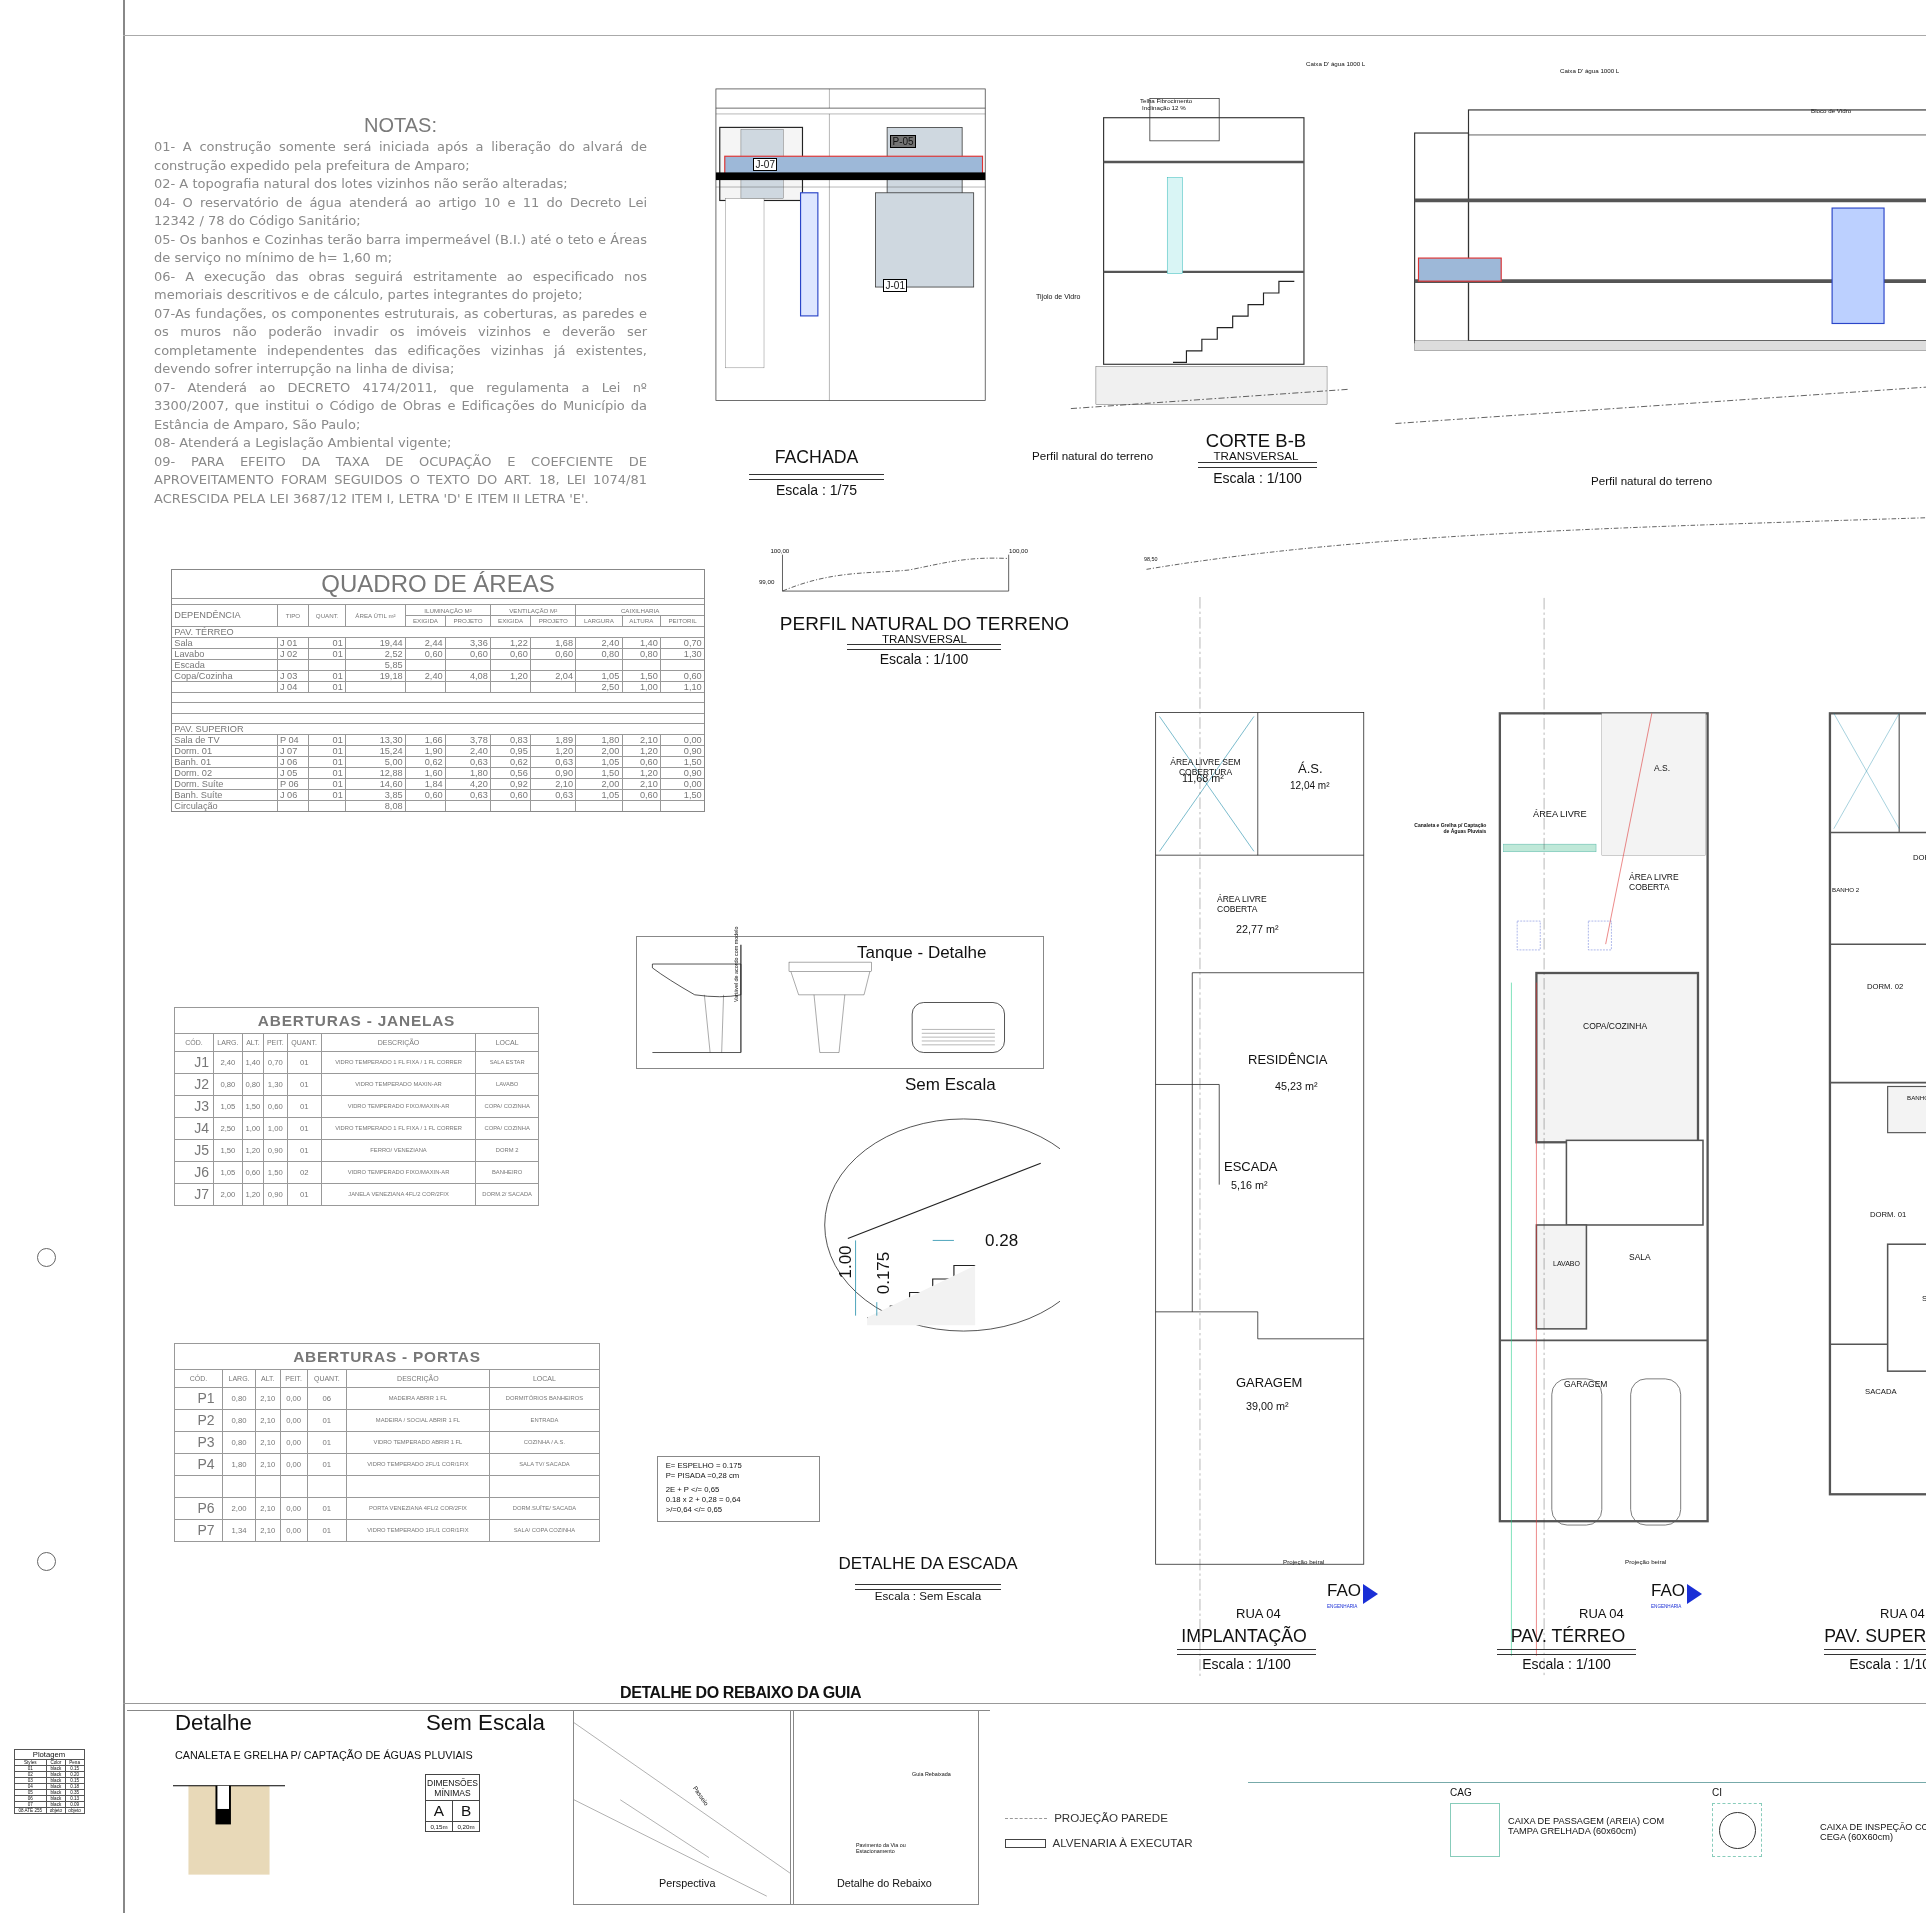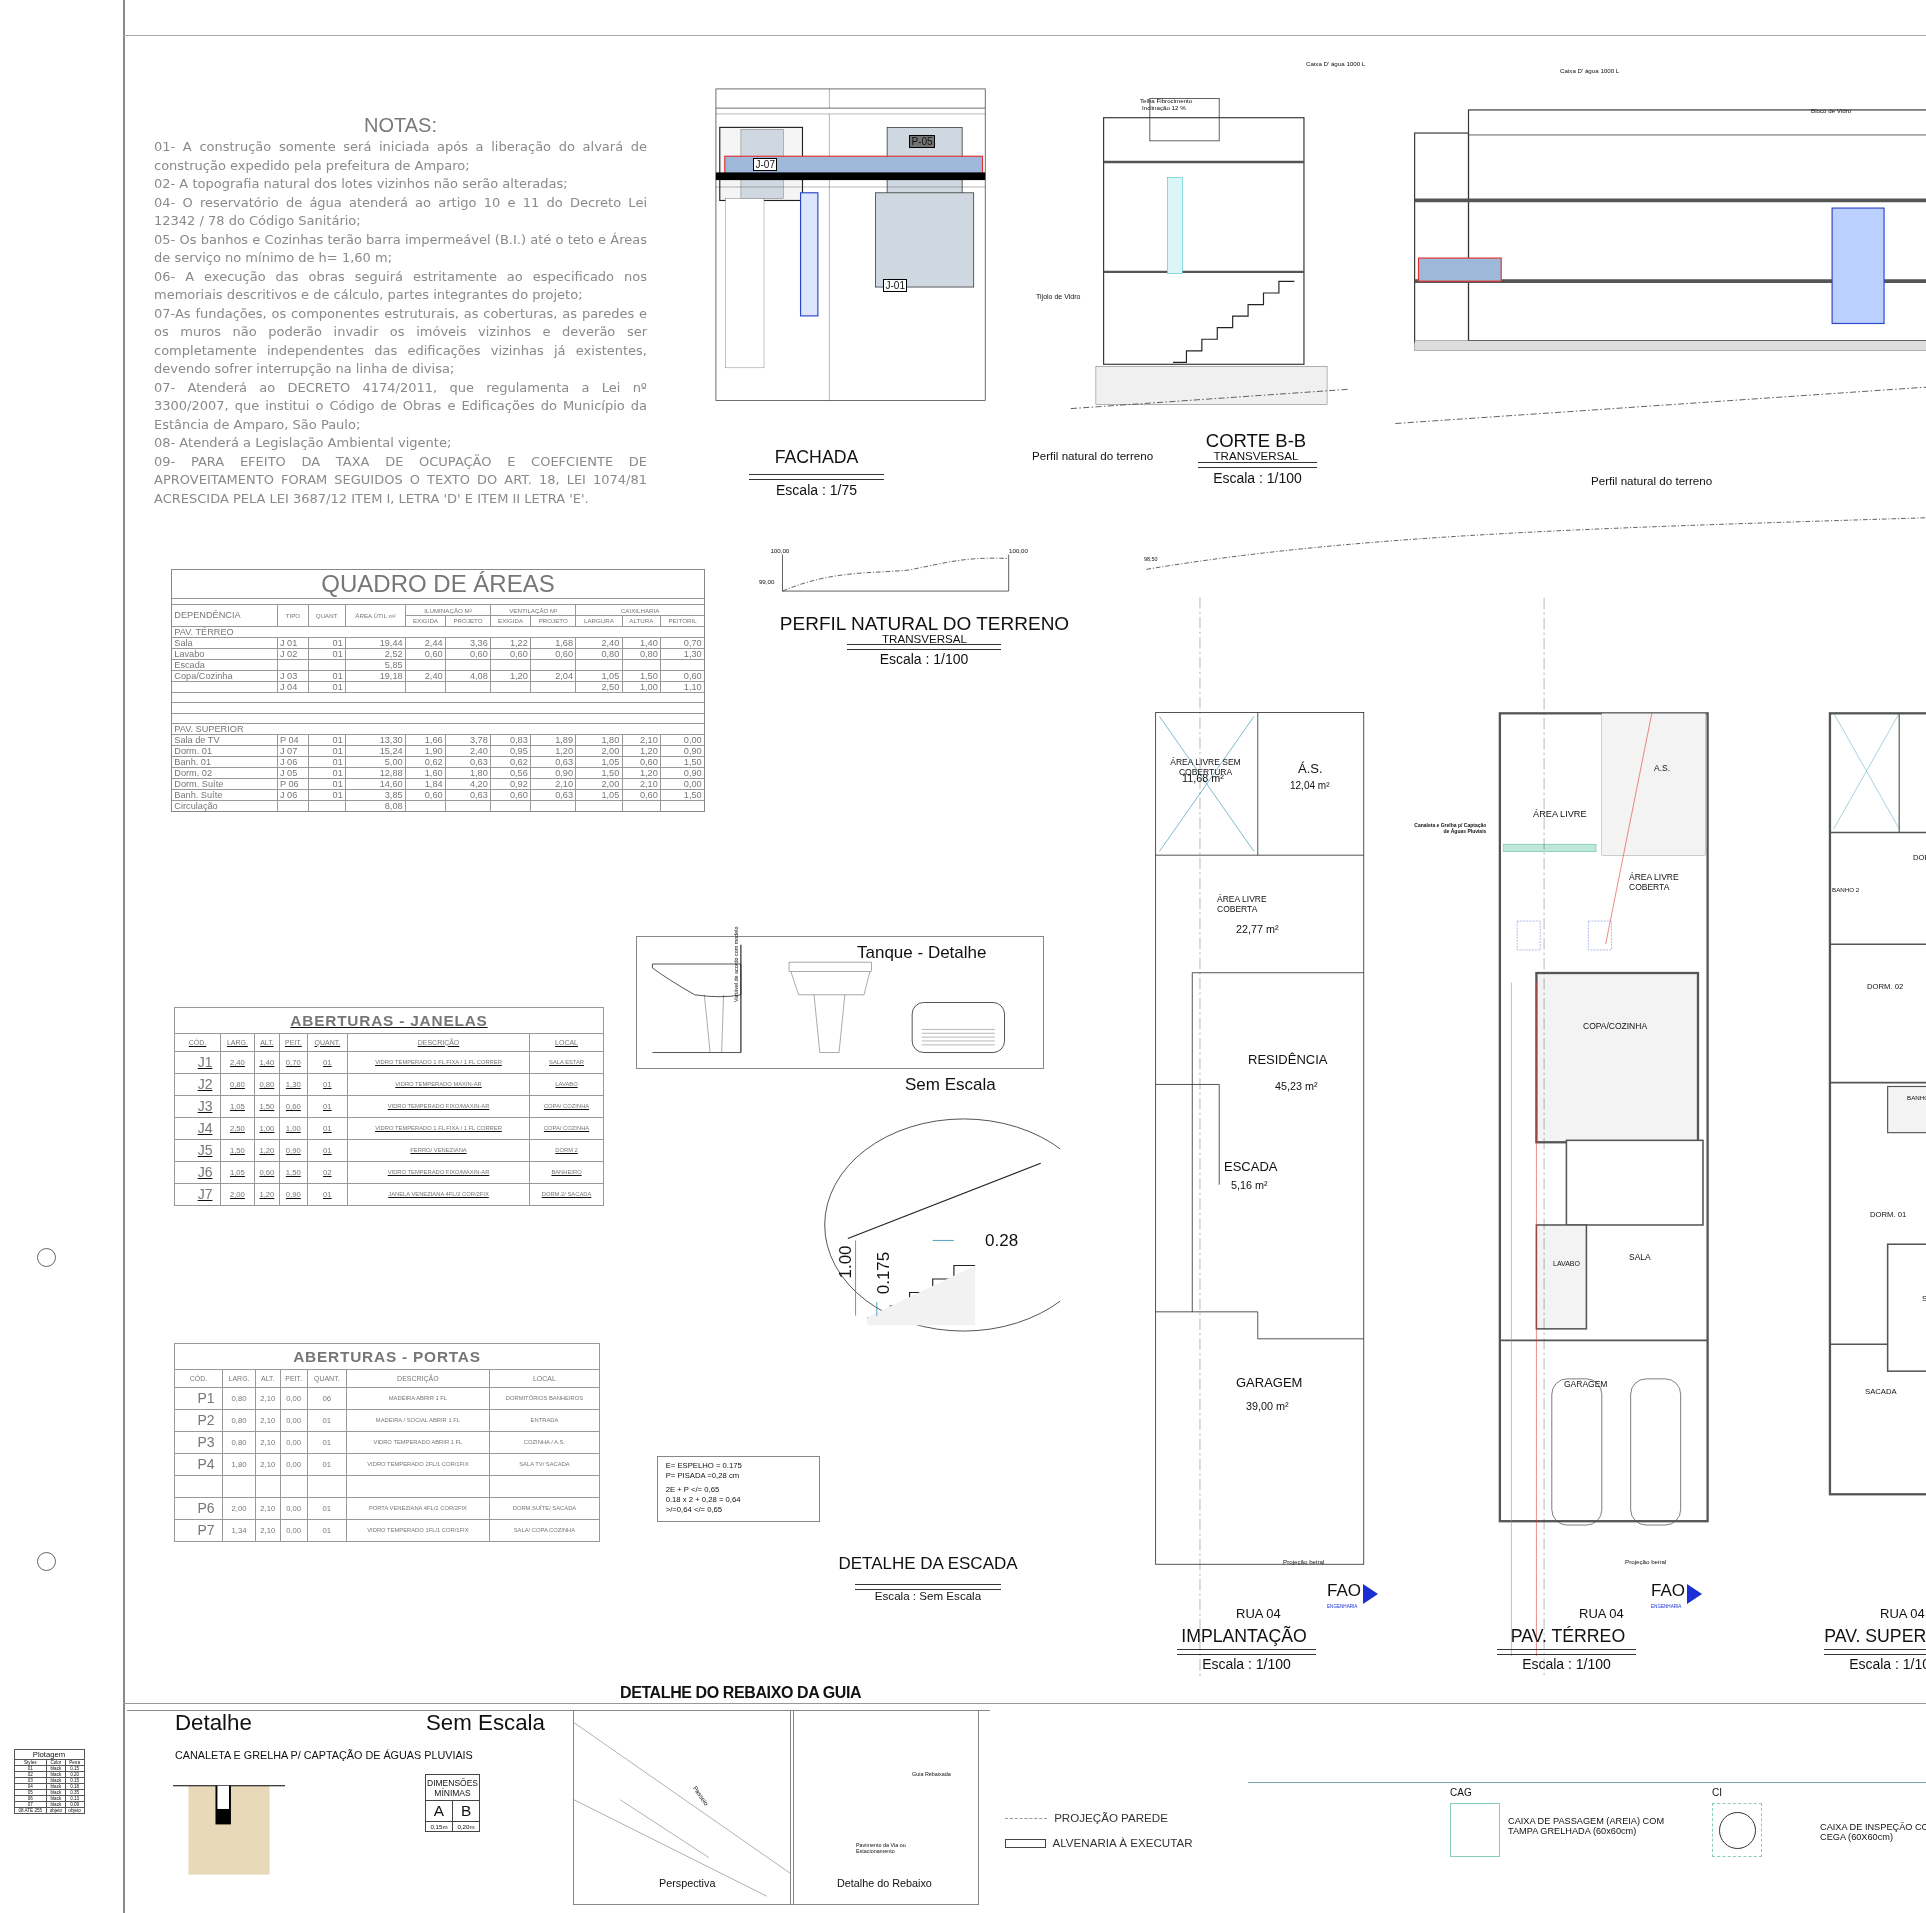--- a/index.html
+++ b/index.html
@@ -248,21 +248,21 @@
         <td class="num"></td>
         <td class="num"></td>
         <td class="num"></td>
         <td class="num"></td>
         <td class="num"></td>
         <td class="num"></td>
       </tr>
     </tbody>
 </table>
 
-<table class="abs ab" style="left:174px;top:1007px;width:430px;text-decoration:underline;" id="jan-table">
+<table class="abs ab" style="left:174px;top:1007px;width:365px;" id="jan-table">
   <tbody>
       <tr>
         <td class="tt" colspan="7">ABERTURAS - JANELAS</td>
       </tr>
   <tr id="jan-head">
         <td class="hd">CÓD.</td>
         <td class="hd">LARG.</td>
         <td class="hd">ALT.</td>
         <td class="hd">PEIT.</td>
         <td class="hd">QUANT.</td>
@@ -430,21 +430,21 @@
     <rect x="70" y="120" width="110" height="180" fill="#cfd8e0" stroke="#555"></rect>
     <rect x="450" y="115" width="195" height="215" fill="#cfd8e0" stroke="#333" stroke-width="2"></rect>
     <rect x="28" y="190" width="670" height="50" fill="#9db8d8" stroke="#d33" stroke-width="3"></rect>
     <rect x="5" y="232" width="700" height="20" fill="#000"></rect>
     <line x1="5" y1="270" x2="705" y2="270" stroke="#444"></line>
     <rect x="30" y="300" width="100" height="440" fill="#fff" stroke="#666"></rect>
     <rect x="225" y="285" width="45" height="320" fill="#dde6ff" stroke="#2a45c8" stroke-width="3"></rect>
     <rect x="420" y="285" width="255" height="245" fill="#cfd8e0" stroke="#333" stroke-width="2"></rect>
   </svg>
   <div class="abs tag" style="left:39px;top:75px;font-size:10px;border:1.2px solid #000;background:#fff;padding:0 1.5px;">J-07</div>
-  <div class="abs tag" style="left:195px;top:52px;font-size:10px;border:1.2px solid #000;background:#737373;padding:0 1.5px;">P-05</div>
+  <div class="abs tag" style="left:176px;top:52px;font-size:10px;border:1.2px solid #000;background:#737373;padding:0 1.5px;">P-05</div>
   <div class="abs tag" style="left:169px;top:196px;font-size:10px;border:1.2px solid #000;background:#fff;padding:0 1.5px;">J-01</div>
 </div>
 <div class="abs title-lg" style="left:751px;top:447px;width:131px;font-size:17.7px;">FACHADA</div>
 <div class="abs scalebar" style="left:749px;top:474px;width:135px;"></div>
 <div class="abs scale" style="left:751px;top:482px;width:131px;">Escala : 1/75</div>
 
 <div class="abs" style="left:1040px;top:58px;width:316px;height:366px;">
   <svg width="316" height="366" viewBox="0 0 820 950">
     <rect x="285" y="105" width="180" height="110" fill="none" stroke="#333" stroke-width="2"></rect>
     <rect x="165" y="155" width="520" height="640" fill="none" stroke="#333" stroke-width="3"></rect>

